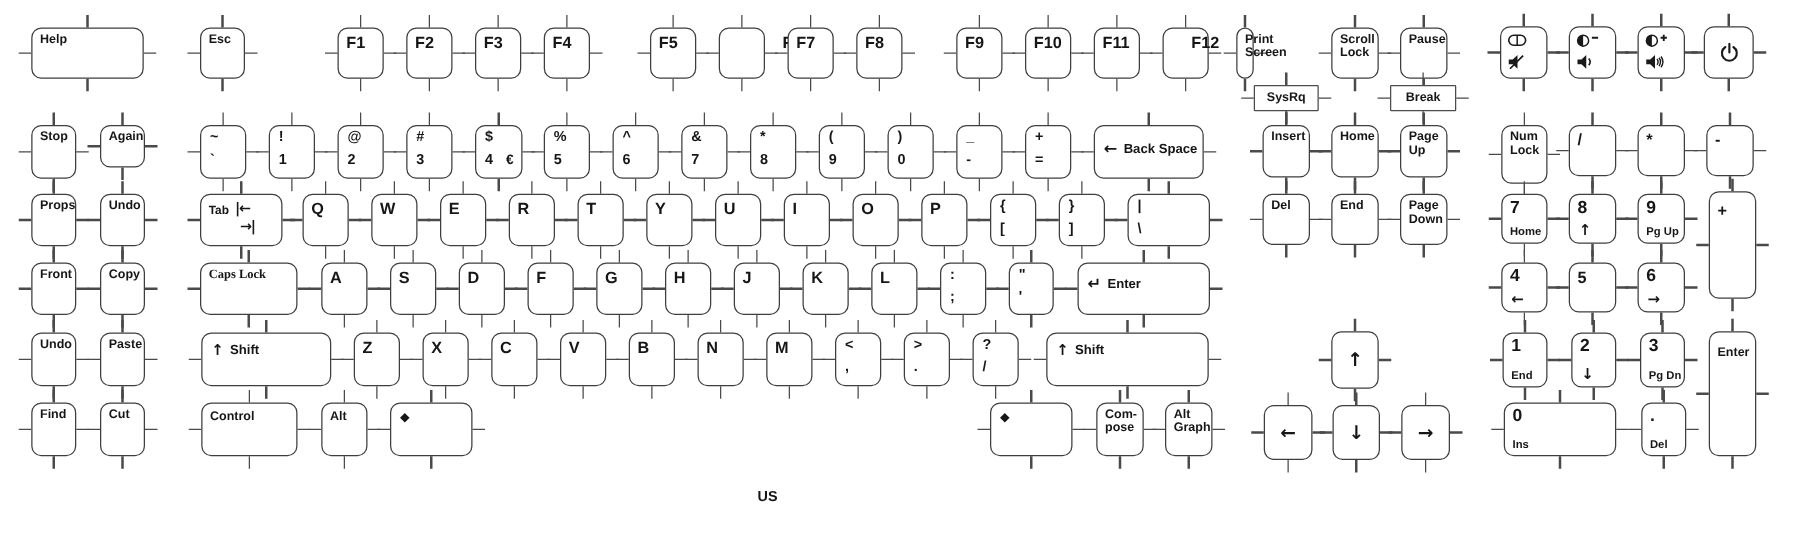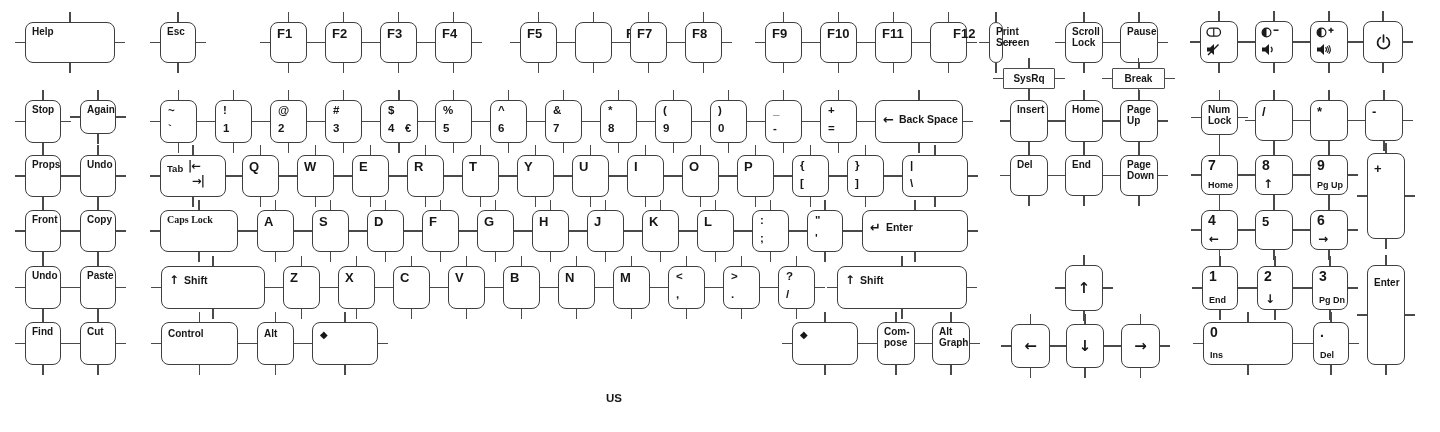--- a/index.html
+++ b/index.html
@@ -1024,21 +1024,21 @@
       </div>
       <div class="key" style="left: 1121px; top: 324px; width: 39px; height: 44px;">
         <i class="tk tk-t"></i>
         <i class="tk tk-b"></i>
         <i class="tk tk-l"></i>
         <i class="tk tk-r"></i>
         <div class="kc cen">
           <span class="ag">→</span>
         </div>
       </div>
-      <div class="key" style="left: 1201px; top: 100px; width: 37px; height: 35px;">
+      <div class="key" style="left: 1201px; top: 100px; width: 37px; height: 47px;">
         <i class="tk tk-t"></i>
         <i class="tk tk-b"></i>
         <i class="tk tk-l"></i>
         <i class="tk tk-r"></i>
         <div class="kc">
           <span class="lbl" style="top: 4px;">Num</span>
           <span class="lbl" style="top: 14.5px;">Lock</span>
         </div>
       </div>
       <div class="key" style="left: 1255px; top: 100px; width: 38px; height: 41px;">

